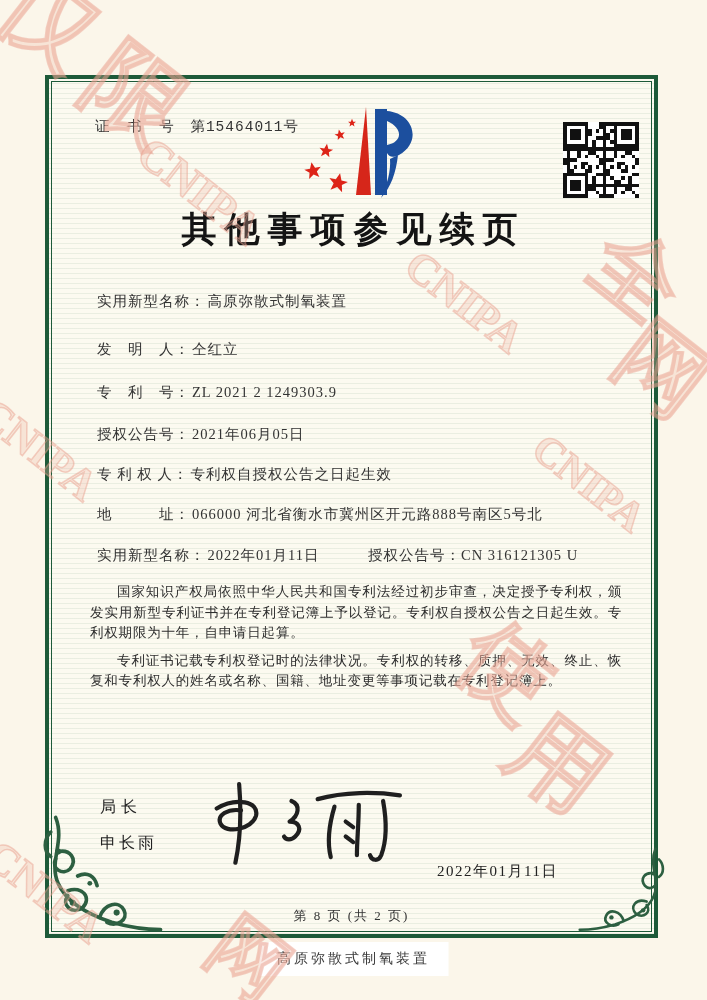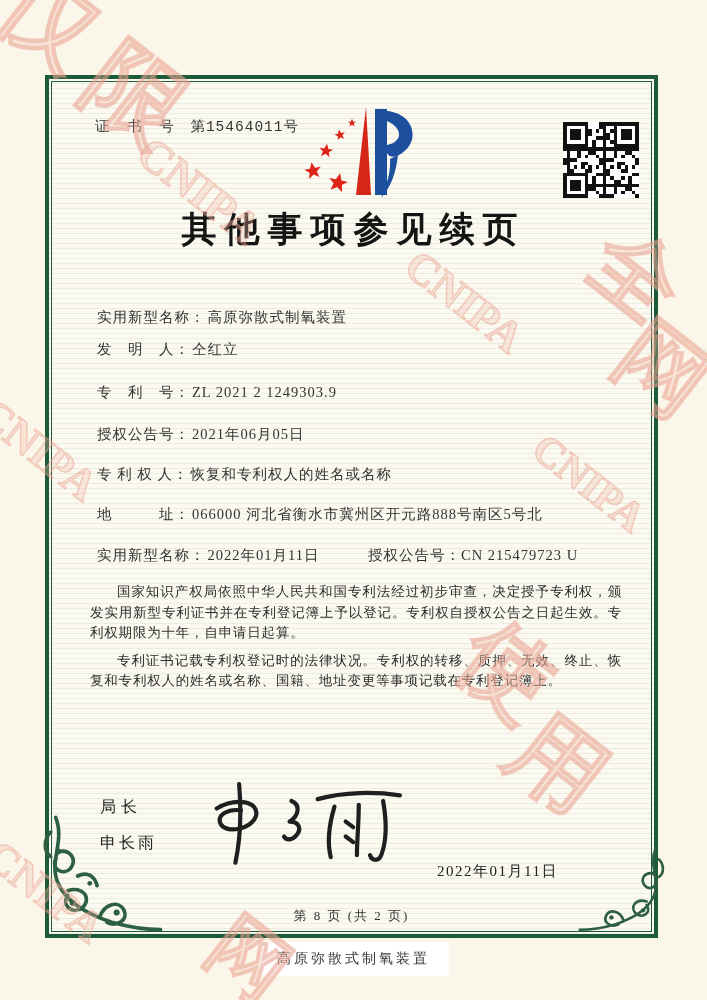--- a/index.html
+++ b/index.html
@@ -343,44 +343,44 @@
     <div style="position: absolute; left: 21.7143px; top: 72.381px; width: 3.61905px; height: 3.61905px; background: rgb(17, 17, 17);"></div>
     <div style="position: absolute; left: 36.1905px; top: 72.381px; width: 3.61905px; height: 3.61905px; background: rgb(17, 17, 17);"></div>
     <div style="position: absolute; left: 39.8095px; top: 72.381px; width: 3.61905px; height: 3.61905px; background: rgb(17, 17, 17);"></div>
     <div style="position: absolute; left: 43.4286px; top: 72.381px; width: 3.61905px; height: 3.61905px; background: rgb(17, 17, 17);"></div>
     <div style="position: absolute; left: 47.0476px; top: 72.381px; width: 3.61905px; height: 3.61905px; background: rgb(17, 17, 17);"></div>
     <div style="position: absolute; left: 72.381px; top: 72.381px; width: 3.61905px; height: 3.61905px; background: rgb(17, 17, 17);"></div>
   </div>
 
 <div class="doc-title">其他事项参见续页</div>
 
-<div class="row" style="top:308px;">
+<div class="row" style="top:292px;">
   <span class="lbl">实用新型名称：</span><span class="val">高原弥散式制氧装置</span>
 </div>
 <div class="row" style="top:340px;">
   <span class="lbl">发　明　人：</span><span class="val">仝红立</span>
 </div>
 <div class="row" style="top:383px;">
   <span class="lbl">专　利　号：</span><span class="val">ZL 2021 2 1249303.9</span>
 </div>
 <div class="row" style="top:425px;">
   <span class="lbl">授权公告号：</span><span class="val">2021年06月05日</span>
 </div>
 <div class="row" style="top:465px;">
-  <span class="lbl">专 利 权 人：</span><span class="val">恢复和专利权人的姓名或名称</span>
+  <span class="lbl">专 利 权 人：</span><span class="val">专利权自授权公告之日起生效</span>
 </div>
 <div class="row" style="top:505px;">
   <span class="lbl">地　　　址：</span><span class="val">066000 河北省衡水市冀州区开元路888号南区5号北</span>
 </div>
 
 <div class="row" style="top:546px;">
   <span class="lbl">实用新型名称：</span><span class="val">2022年01月11日</span>
 </div>
 <div class="grant2" style="top:546px;">
-  <span class="lbl">授权公告号：</span><span class="val">CN 215479723 U</span>
+  <span class="lbl">授权公告号：</span><span class="val">CN 316121305 U</span>
 </div>
 
 <div class="paras">
   <p>国家知识产权局依照中华人民共和国专利法经过初步审查，决定授予专利权，颁发实用新型专利证书并在专利登记簿上予以登记。专利权自授权公告之日起生效。专利权期限为十年，自申请日起算。</p>
   <p>专利证书记载专利权登记时的法律状况。专利权的转移、质押、无效、终止、恢复和专利权人的姓名或名称、国籍、地址变更等事项记载在专利登记簿上。</p>
 </div>
 
 <div class="sig-title">局长</div>
 <div class="sig-name">申长雨</div>
 <div class="sig-hand">

